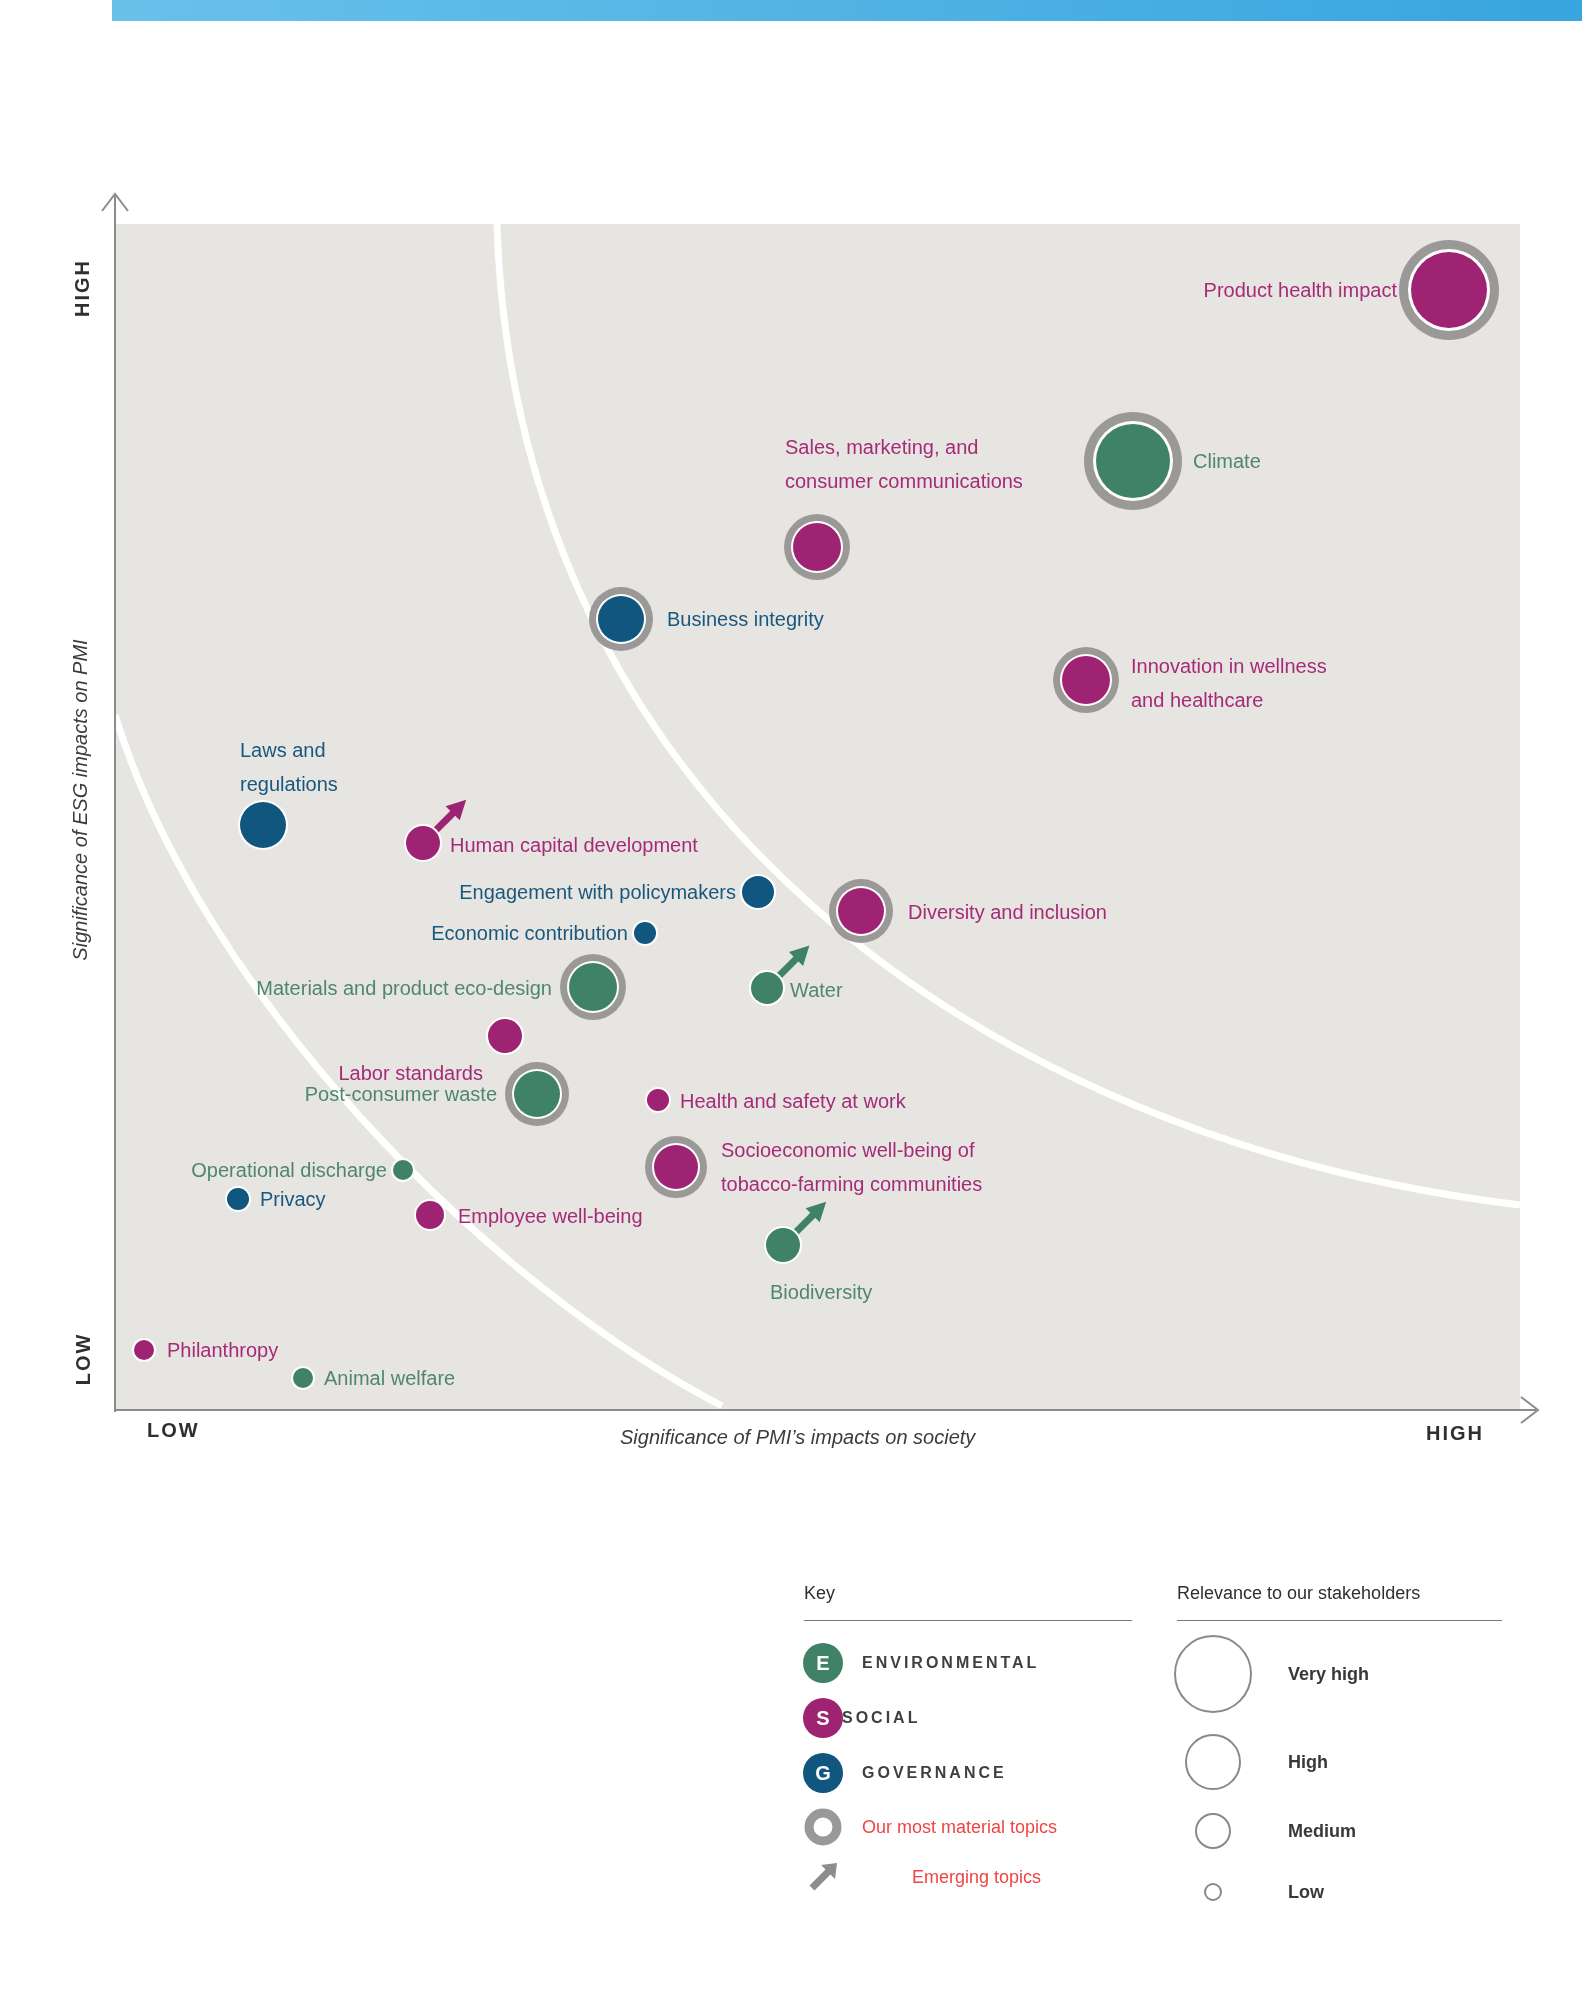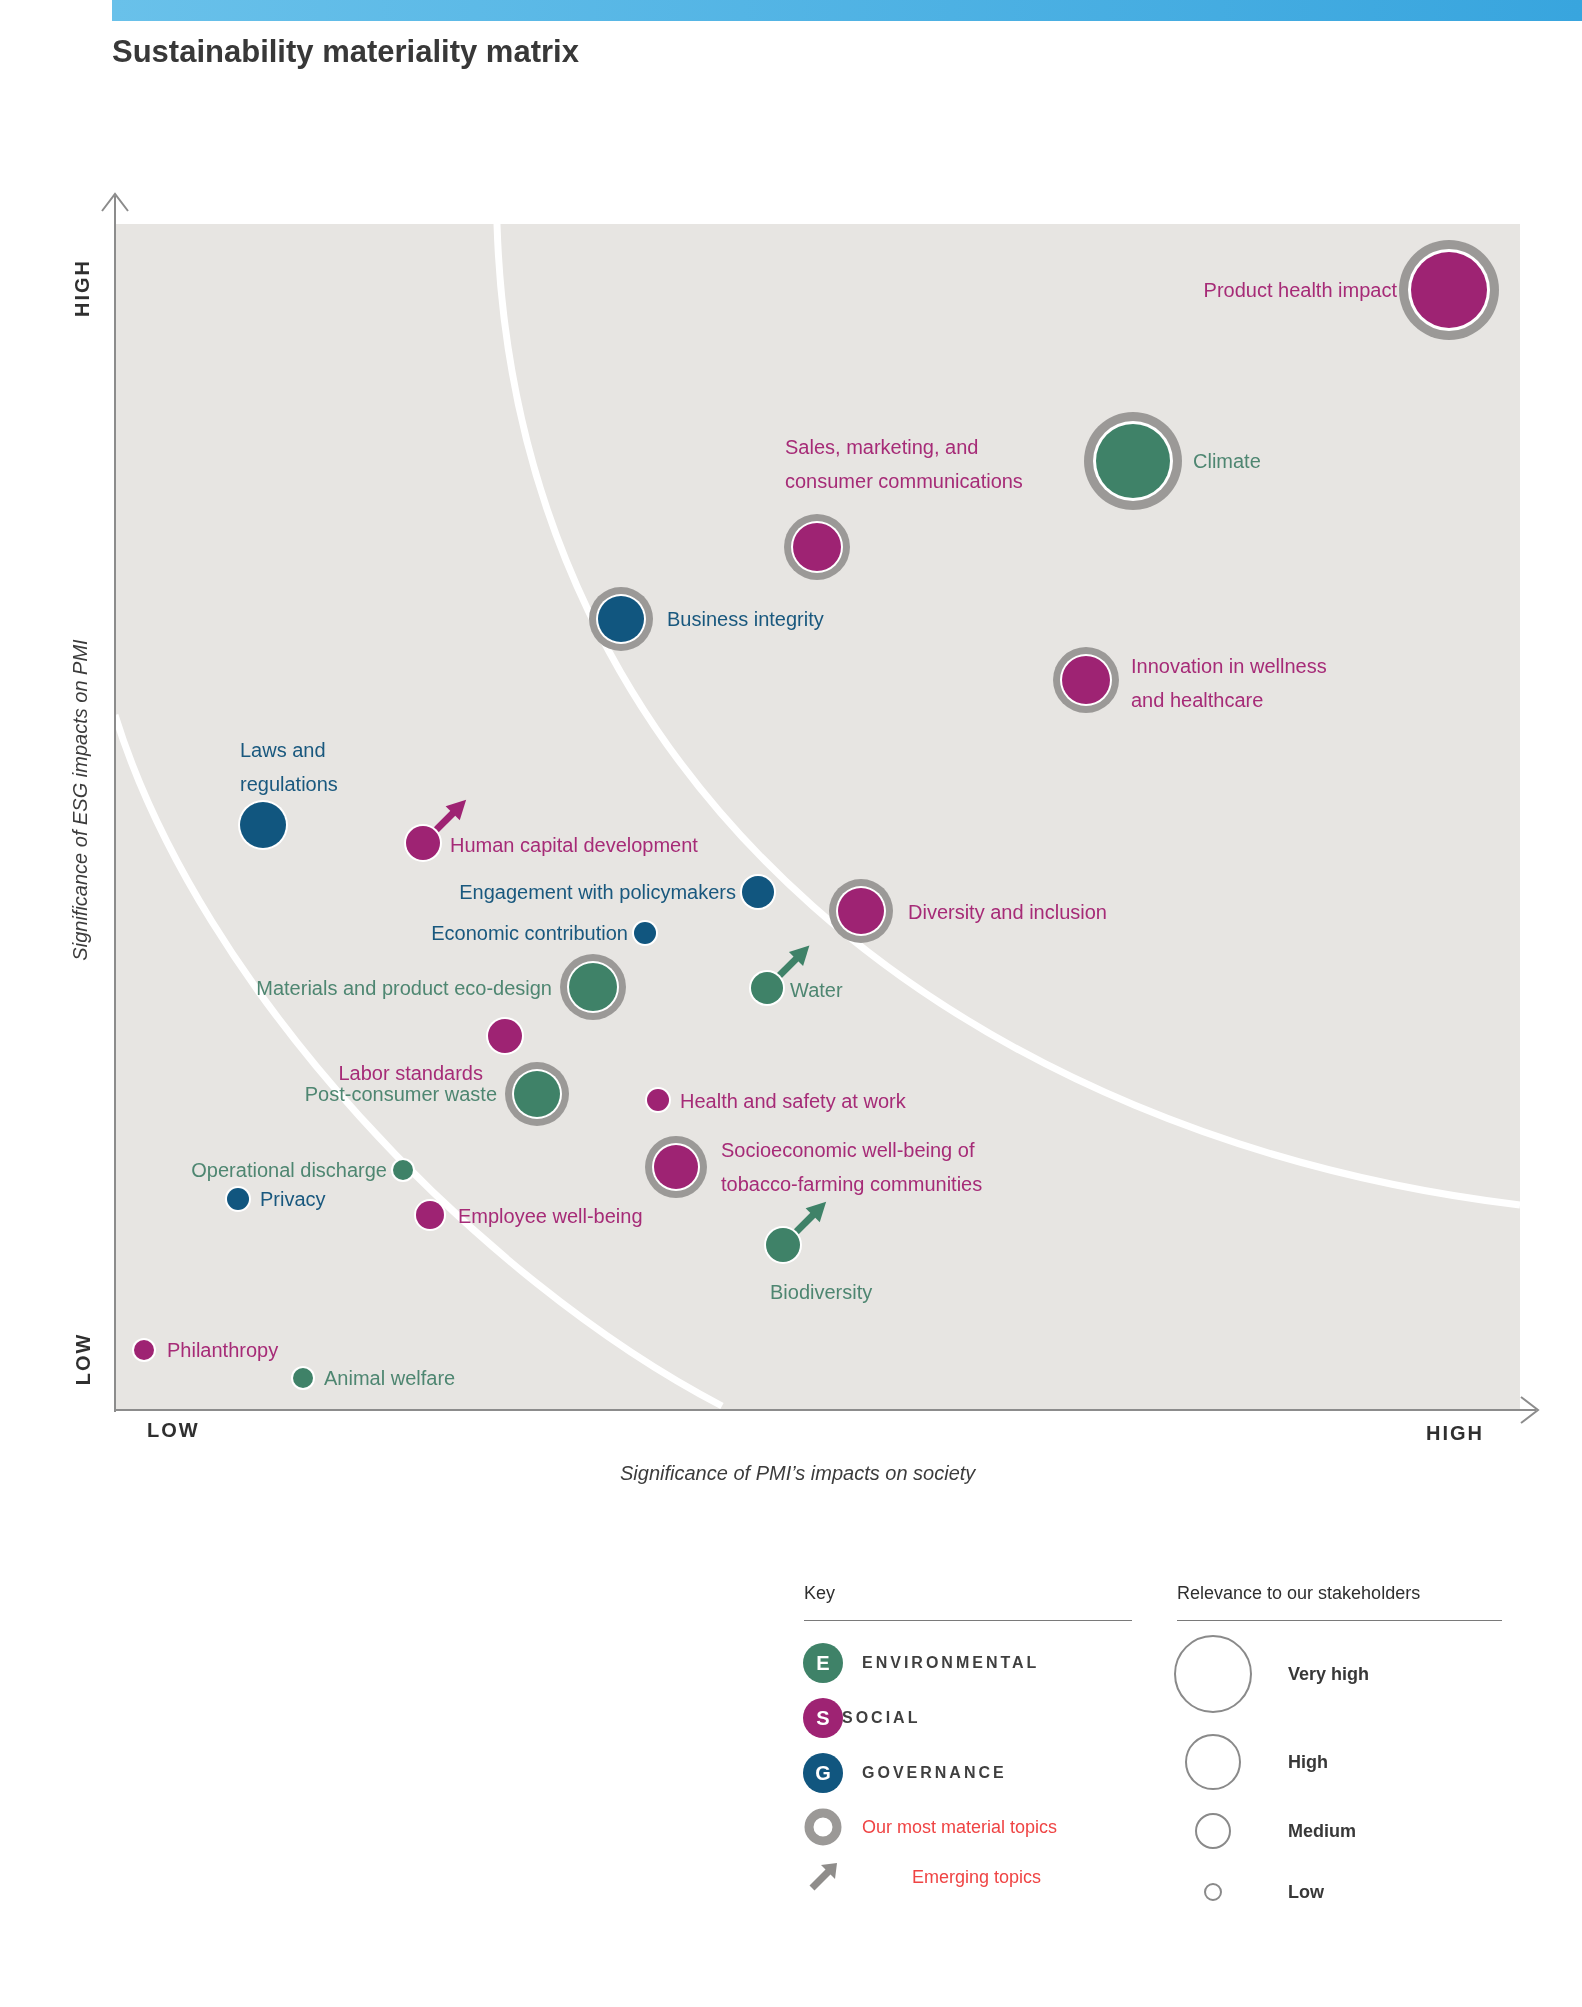--- a/index.html
+++ b/index.html
@@ -38,21 +38,20 @@
   .rel-label{position:absolute;font-size:18px;font-weight:700;color:#383838;
              transform:translateY(-50%);white-space:nowrap;}
 </style>
 </head>
 <body>
 
 <div id="canvas">
 
   <div id="topbar"></div>
 
-  <div id="page-title">Sustainability materiality matrix</div>
 
   <div id="plot-bg"></div>
 
   <svg id="chart-svg" width="1582" height="2007" viewBox="0 0 1582 2007">
     <path d="M497,224 C515,800 980,1140 1520,1205" fill="none" stroke="#FFFFFF" stroke-width="7"></path>
     <path d="M115,715 C200,990 480,1280 722,1406" fill="none" stroke="#FFFFFF" stroke-width="7"></path>
     <line x1="115" y1="1412" x2="115" y2="196" stroke="#8C8C8C" stroke-width="2"></line>
     <path d="M102,211 L115,194 L128,211" fill="none" stroke="#8C8C8C" stroke-width="2"></path>
     <line x1="114" y1="1410" x2="1536" y2="1410" stroke="#8C8C8C" stroke-width="2"></line>
     <path d="M1521,1397 L1538,1410 L1521,1423" fill="none" stroke="#8C8C8C" stroke-width="2"></path>
@@ -167,21 +166,21 @@
       <div class="topic-label cat-E" style="top: 1361px; left: 324px;">
         <div>Animal welfare</div>
       </div>
     </div>
 
   <div class="axis-label rot" style="left:82px;top:288px;">HIGH</div>
   <div class="axis-label rot" style="left:83px;top:1359px;">LOW</div>
   <div class="axis-title rot" style="left:80px;top:800px;">Significance of ESG impacts on PMI</div>
   <div class="axis-label" style="left:147px;top:1430px;transform:translateY(-50%);">LOW</div>
   <div class="axis-label" style="left:1426px;top:1433px;transform:translateY(-50%);">HIGH</div>
-  <div class="axis-title" style="left:620px;top:1437px;transform:translateY(-50%);margin-top:36px;">Significance of PMI’s impacts on society</div>
+  <div class="axis-title" style="left:620px;top:1437px;transform:translateY(-50%);">Significance of PMI’s impacts on society</div>
 
   <div class="panel-title" style="left:804px;top:1583px;">Key</div>
   <div class="panel-rule" style="left:804px;top:1620px;width:328px;"></div>
   <div id="key-items">
       <div class="key-badge" style="left: 823px; top: 1663px; background: rgb(63, 130, 104);">E</div>
       <div class="key-item-label" style="left: 862px; top: 1663px;">ENVIRONMENTAL</div>
       <div class="key-badge" style="left: 823px; top: 1718px; background: rgb(158, 35, 115);">S</div>
       <div class="key-item-label" style="left: 842px; top: 1718px;">SOCIAL</div>
       <div class="key-badge" style="left: 823px; top: 1773px; background: rgb(17, 86, 127);">G</div>
       <div class="key-item-label" style="left: 862px; top: 1773px;">GOVERNANCE</div>

